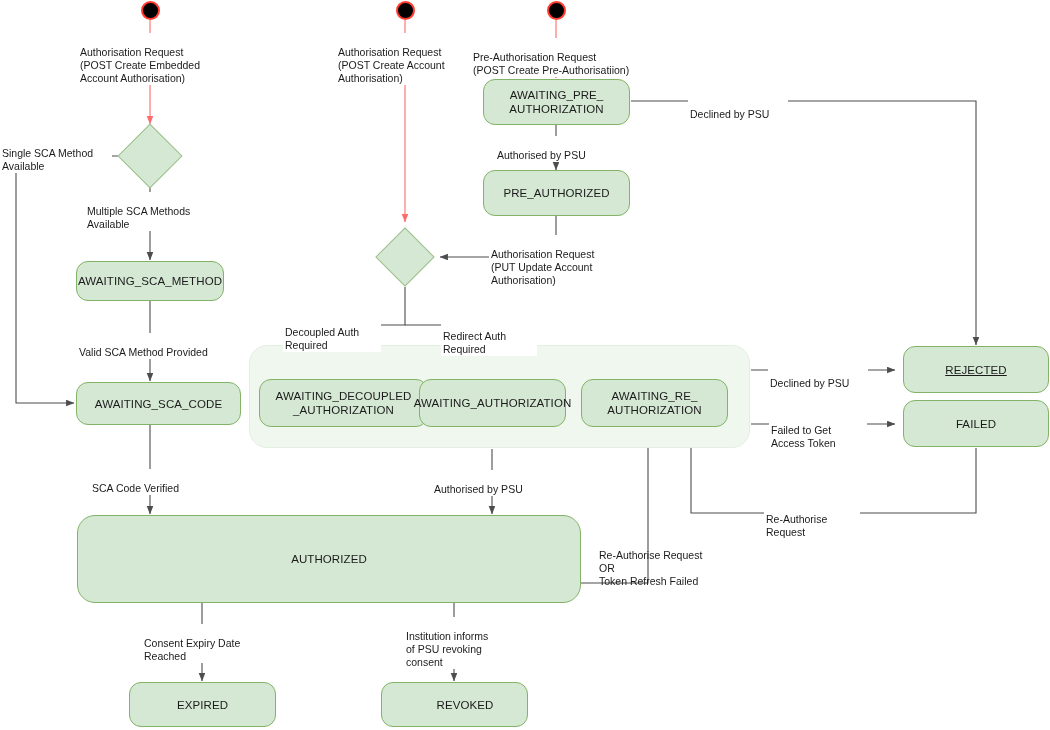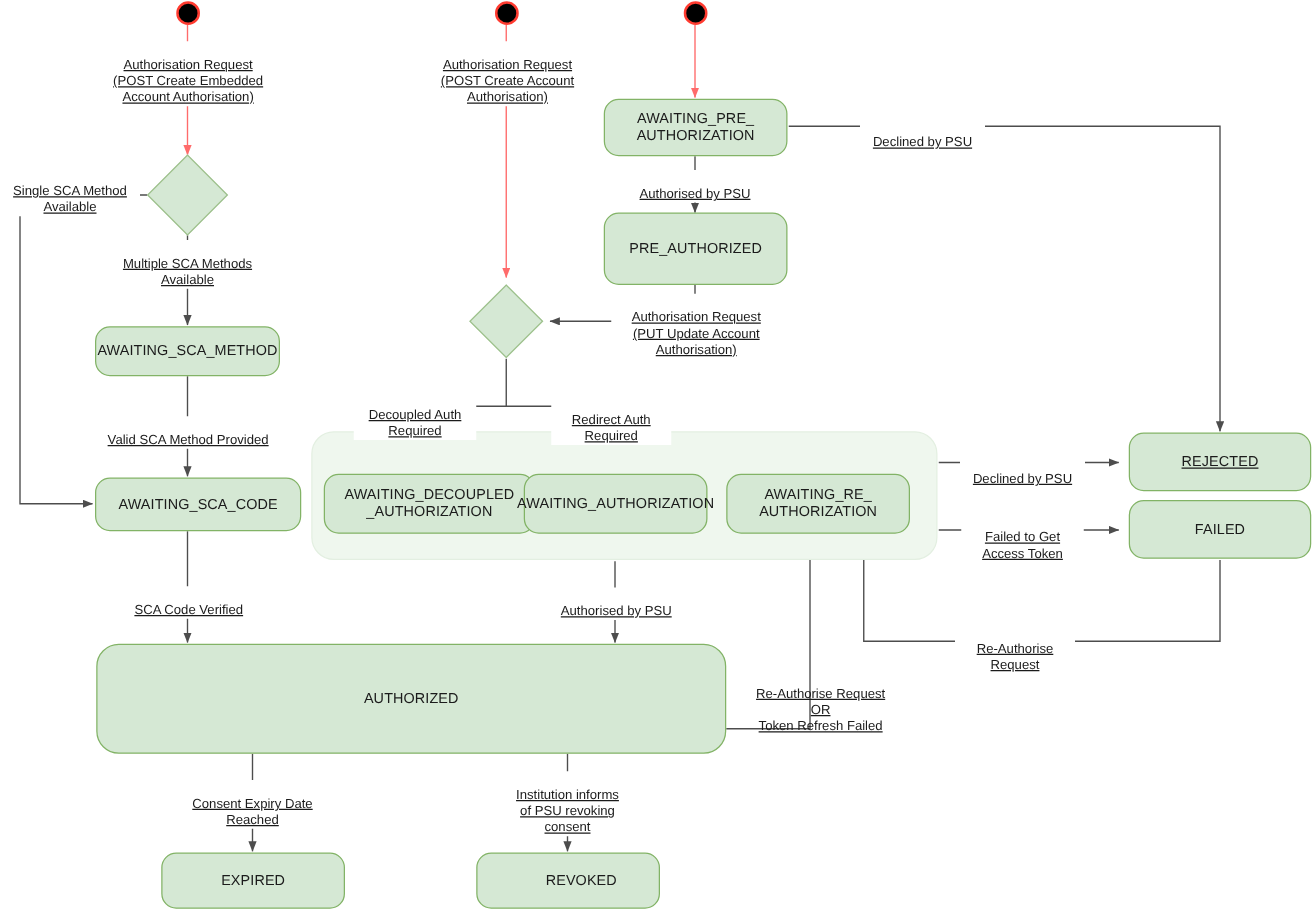--- a/index.html
+++ b/index.html
@@ -40,26 +40,25 @@
     border-radius:50%;
     background:#000000;
     border:2px solid #ff3b30;
     box-sizing:border-box;
   }
   .elabel{
     position:absolute;
     font-size:10.5px;
     color:#1b1b1b;
     line-height:13px;
-    text-align:center;
+    text-align:left;
     white-space:pre-line;
     background:#ffffff;
     padding:0 2px;
     box-sizing:border-box;
-    text-decoration:underline;
   }
   .elabel.nobg{background:transparent;}
 </style>
 </head>
 <body>
 
 <div id="canvas">
 
   <svg id="wires" viewBox="0 0 1050 730">
     <defs>
@@ -119,21 +118,21 @@
   <div class="diamond" style="left:127px;top:133px;width:46px;height:46px;"></div>
   <div class="diamond" style="left:384px;top:236px;width:42px;height:42px;"></div>
 
   <div class="groupbox" style="left:249px;top:345px;width:501px;height:103px;"></div>
 
   <div class="state" style="left:483px;top:79px;width:147px;height:46px;justify-content:center;">
     <span style="white-space:pre-line;">AWAITING_PRE_
 AUTHORIZATION</span>
   </div>
 
-  <div class="state" style="left:483px;top:170px;width:147px;height:58px;">
+  <div class="state" style="left:483px;top:170px;width:147px;height:46px;">
     <span style="white-space:pre-line;">PRE_AUTHORIZED</span>
   </div>
 
   <div class="state" style="left:76px;top:261px;width:148px;height:40px;">
     <span style="white-space:pre-line;text-align:center;">AWAITING_SCA_METHOD</span>
   </div>
 
   <div class="state" style="left:76px;top:382px;width:165px;height:43px;">
     <span style="white-space:pre-line;">AWAITING_SCA_CODE</span>
   </div>
@@ -177,20 +176,24 @@
 (POST Create Embedded
 Account Authorisation)</span>
   </div>
 
   <div class="elabel" style="left:336px;top:33px;width:140px;">
     <span>Authorisation Request
 (POST Create Account
 Authorisation)</span>
   </div>
 
+  <div class="elabel" style="left:471px;top:38px;width:171px;">
+    <span>Pre-Authorisation Request
+(POST Create Pre-Authorisatiion)</span>
+  </div>
 
   <div class="elabel" style="left:0px;top:134px;width:112px;">
     <span>Single SCA Method
 Available</span>
   </div>
 
   <div class="elabel" style="left:85px;top:192px;width:130px;">
     <span>Multiple SCA Methods
 Available</span>
   </div>

